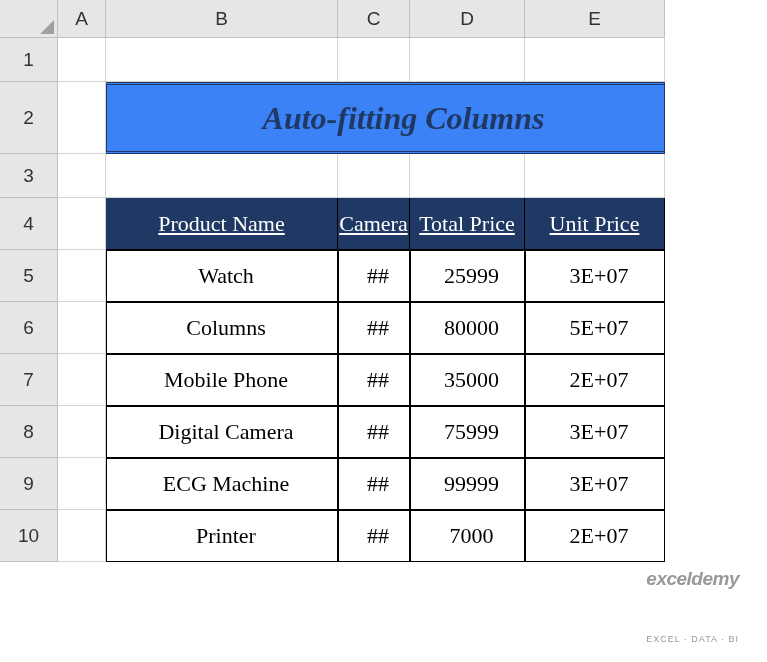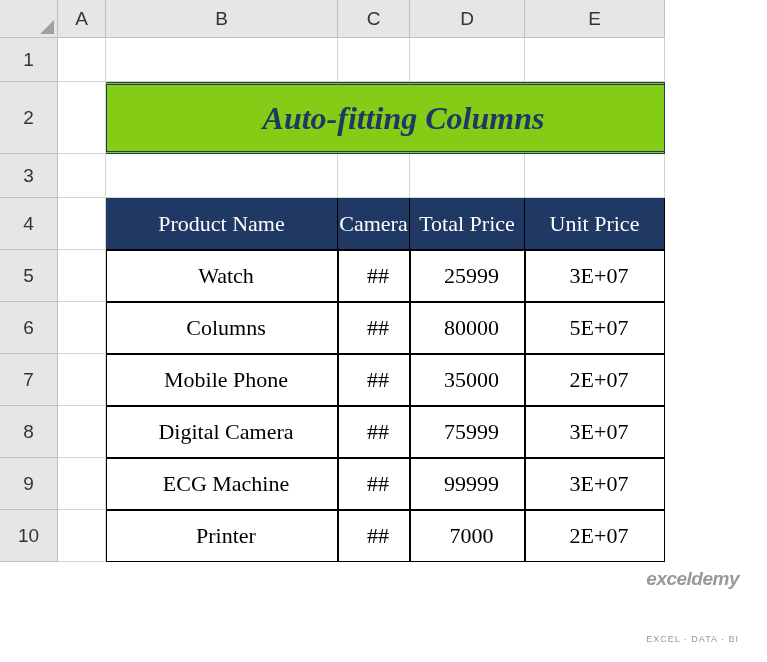--- a/index.html
+++ b/index.html
@@ -50,21 +50,21 @@
     .cell {
       border-right: 1px solid #d4d4d4;
       border-bottom: 1px solid #d4d4d4;
       display: flex;
       align-items: center;
       justify-content: center;
       background: #fff;
     }
     .title-cell {
       grid-column: 3 / 7;
-      background: #84cc16;
+      background: #3b82f6;
       border-top: 3px double #1f3864;
       border-bottom: 3px double #1f3864;
       border-left: 1px solid #1f3864;
       border-right: 1px solid #1f3864;
       color: #1f3864;
       font-family: 'Comic Sans MS', cursive;
       font-size: 32px;
       font-style: italic;
       font-weight: bold;
       display: flex;
@@ -77,20 +77,21 @@
       color: #fff;
       font-family: 'Comic Sans MS', cursive;
       font-size: 22px;
       display: flex;
       align-items: center;
       justify-content: center;
       overflow: hidden;
       white-space: nowrap;
       border-right: 1px solid #000;
       border-bottom: 1px solid #000;
+      text-decoration: underline;
     }
     .table-cell {
       border: 1px solid #000;
       font-family: 'Comic Sans MS', cursive;
       font-size: 22px;
       color: #000;
       display: flex;
       align-items: center;
       justify-content: center;
       overflow: hidden;

